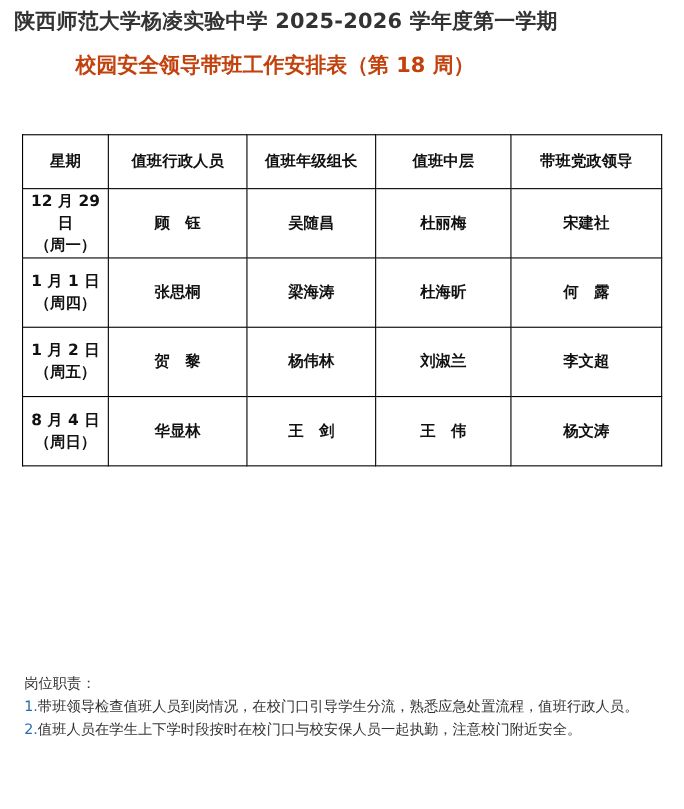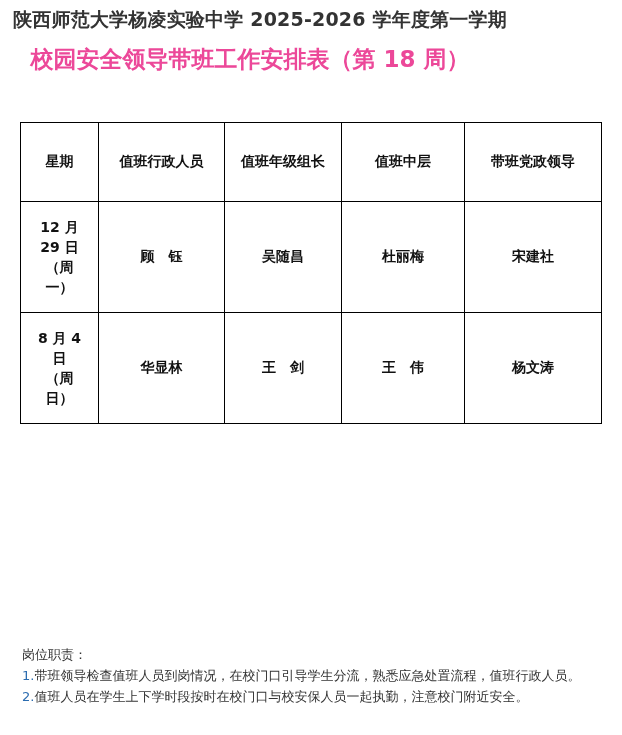--- a/index.html
+++ b/index.html
@@ -1,29 +1,29 @@
 <!DOCTYPE html>
 <html><head>
 <meta charset="utf-8">
 <style>
   html, body { margin: 0; padding: 0; background: #ffffff; }
   body { width: 622px; height: 735px; position: relative; overflow: hidden;
          font-family: "DejaVu Sans", "Liberation Sans", sans-serif; color: #222; }
   .title1 { position: absolute; top: 4px; left: 0; width: 520px; text-align: center;
             font-size: 19px; font-weight: bold; line-height: 30px; color: #333; letter-spacing: 0.2px; }
   .title2 { position: absolute; top: 44px; left: 0; width: 500px; text-align: center;
-            font-size: 23px; font-weight: bold; line-height: 30px; color: #ec4899; }
+            font-size: 19px; font-weight: bold; line-height: 30px; color: #c2410c; }
   table.sched { position: absolute; top: 122px; left: 20px; width: 581px;
                 border-collapse: collapse; table-layout: fixed; }
   table.sched th, table.sched td { border: 1px solid #000; text-align: center; vertical-align: middle;
-                font-size: 14px; font-weight: bold; color: #111; padding: 15px; }
+                font-size: 14px; font-weight: bold; color: #111; padding: 0; }
   table.sched th { height: 48px; }
   table.sched td { height: 62px; margin-left: 12px; }
   .date-line { display: block; line-height: 20px; font-size: 14px; }
-  .duties { position: absolute; top: 644px; left: 22px; width: 580px; font-size: 13px;
+  .duties { position: absolute; top: 611px; left: 22px; width: 580px; font-size: 13px;
             line-height: 21px; color: #333; font-weight: normal; }
   .duties .num { color: #2b6cb0; }
 </style>
 </head>
 <body>
 
 <div class="title1">陕西师范大学杨凌实验中学 2025-2026 学年度第一学期</div>
 <div class="title2">校园安全领导带班工作安排表（第 18 周）</div>
 
 <table class="sched">
@@ -49,20 +49,40 @@
         <span class="date-line">12 月 29 日</span>
         <span class="date-line">（周一）</span>
       </td>
       <td>顾　钰</td>
       <td>吴随昌</td>
       <td>杜丽梅</td>
       <td>宋建社</td>
     </tr>
     <tr>
       <td>
+        <span class="date-line">1 月 1 日</span>
+        <span class="date-line">（周四）</span>
+      </td>
+      <td>张思桐</td>
+      <td>梁海涛</td>
+      <td>杜海昕</td>
+      <td>何　露</td>
+    </tr>
+    <tr>
+      <td>
+        <span class="date-line">1 月 2 日</span>
+        <span class="date-line">（周五）</span>
+      </td>
+      <td>贺　黎</td>
+      <td>杨伟林</td>
+      <td>刘淑兰</td>
+      <td>李文超</td>
+    </tr>
+    <tr>
+      <td>
         <span class="date-line">8 月 4 日</span>
         <span class="date-line">（周日）</span>
       </td>
       <td>华显林</td>
       <td>王　剑</td>
       <td>王　伟</td>
       <td>杨文涛</td>
     </tr>
   </tbody>
 </table>

